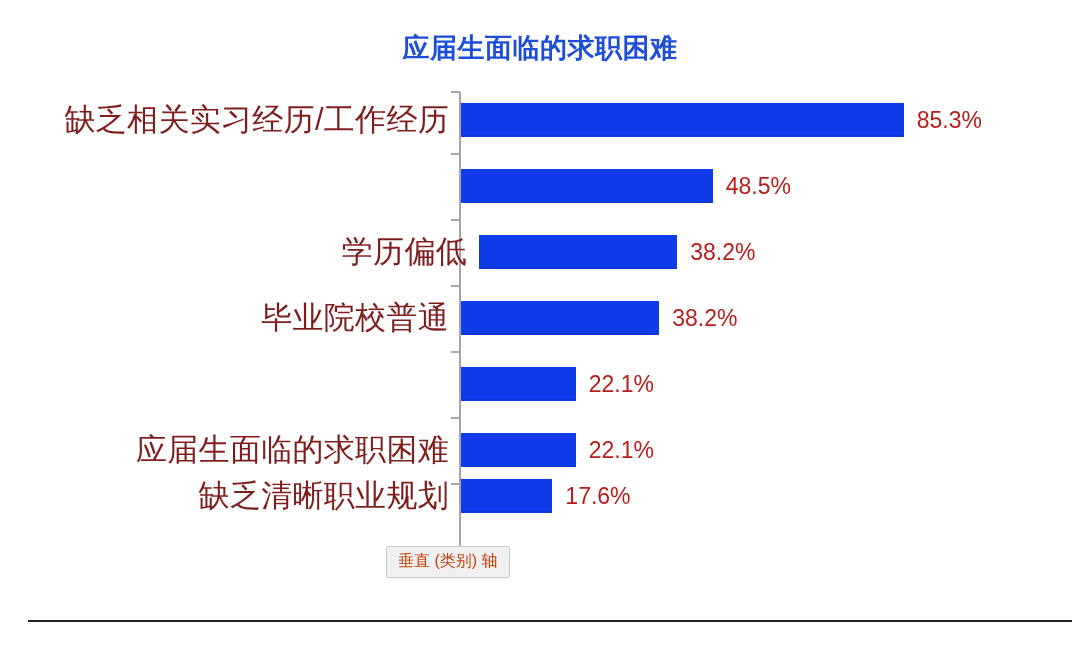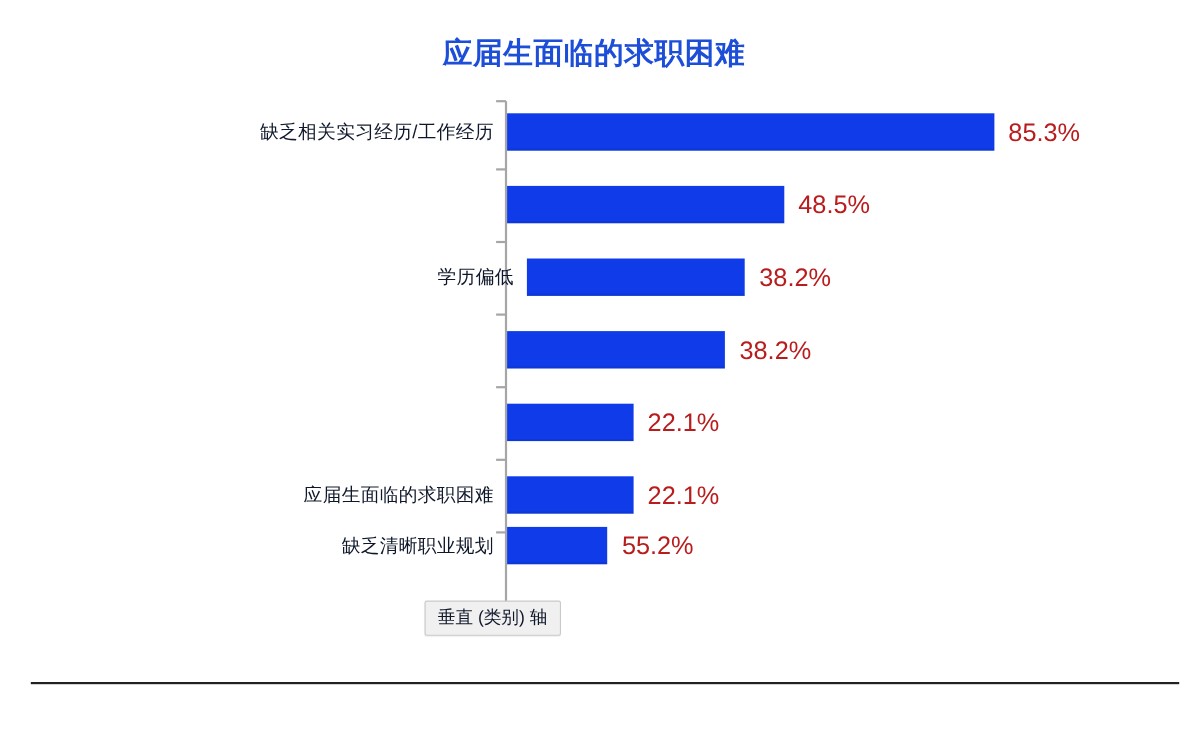--- a/index.html
+++ b/index.html
@@ -66,22 +66,22 @@
     position: absolute;
     left: 0;
     width: 1080px;
     height: 66px;
   }
   .cat-label {
     position: absolute;
     right: 631px;       
     top: 50%;
     transform: translateY(-50%);
-    font-size: 17px;
-    color: #0f172a;
+    font-size: 31px;
+    color: #7f1d1d;
     white-space: nowrap;
     letter-spacing: 0.3px;
   }
   .bar-wrap {
     position: absolute;
     left: 461px;
     top: 50%;
     transform: translateY(-50%);
     height: 34px;
     display: flex;
@@ -103,21 +103,21 @@
   
   .axis-tooltip {
     position: absolute;
     left: 386px;
     top: 546px;
     padding: 4px 11px 5px 11px;
     background: #f0f0f0;
     border: 1px solid #c9c9c9;
     border-radius: 2px;
     font-size: 16px;
-    color: #0f172a;
+    color: #c2410c;
     white-space: nowrap;
     box-shadow: 0 1px 1px rgba(0,0,0,0.06);
   }
 
   
   .bottom-rule {
     position: absolute;
     left: 28px;
     top: 620px;
     width: 1044px;
@@ -159,20 +159,21 @@
           </div>
         </div>
         <div class="cat-row" style="top: 131px; margin-left: 18px;">
           <div class="cat-label">学历偏低</div>
           <div class="bar-wrap">
             <div class="bar" style="width: 198.258px; background: rgb(15, 60, 232);"></div>
             <div class="bar-value">38.2%</div>
           </div>
         </div>
         <div class="cat-row" style="top: 197px;">
+          <div class="cat-label">毕业院校普通</div>
           <div class="bar-wrap">
             <div class="bar" style="width: 198.258px; background: rgb(15, 60, 232);"></div>
             <div class="bar-value">38.2%</div>
           </div>
         </div>
         <div class="cat-row" style="top: 263px;">
           <div class="bar-wrap">
             <div class="bar" style="width: 114.699px; background: rgb(15, 60, 232);"></div>
             <div class="bar-value">22.1%</div>
           </div>
@@ -181,21 +182,21 @@
           <div class="cat-label">应届生面临的求职困难</div>
           <div class="bar-wrap">
             <div class="bar" style="width: 114.699px; background: rgb(15, 60, 232);"></div>
             <div class="bar-value">22.1%</div>
           </div>
         </div>
         <div class="cat-row" style="top: 375px;">
           <div class="cat-label">缺乏清晰职业规划</div>
           <div class="bar-wrap">
             <div class="bar" style="width: 91.344px; background: rgb(15, 60, 232);"></div>
-            <div class="bar-value">55.2%</div>
+            <div class="bar-value">17.6%</div>
           </div>
         </div>
       </div>
   </div>
 
   <div class="axis-tooltip">垂直 (类别) 轴</div>
 
   <div class="bottom-rule"></div>
 
 </div>

